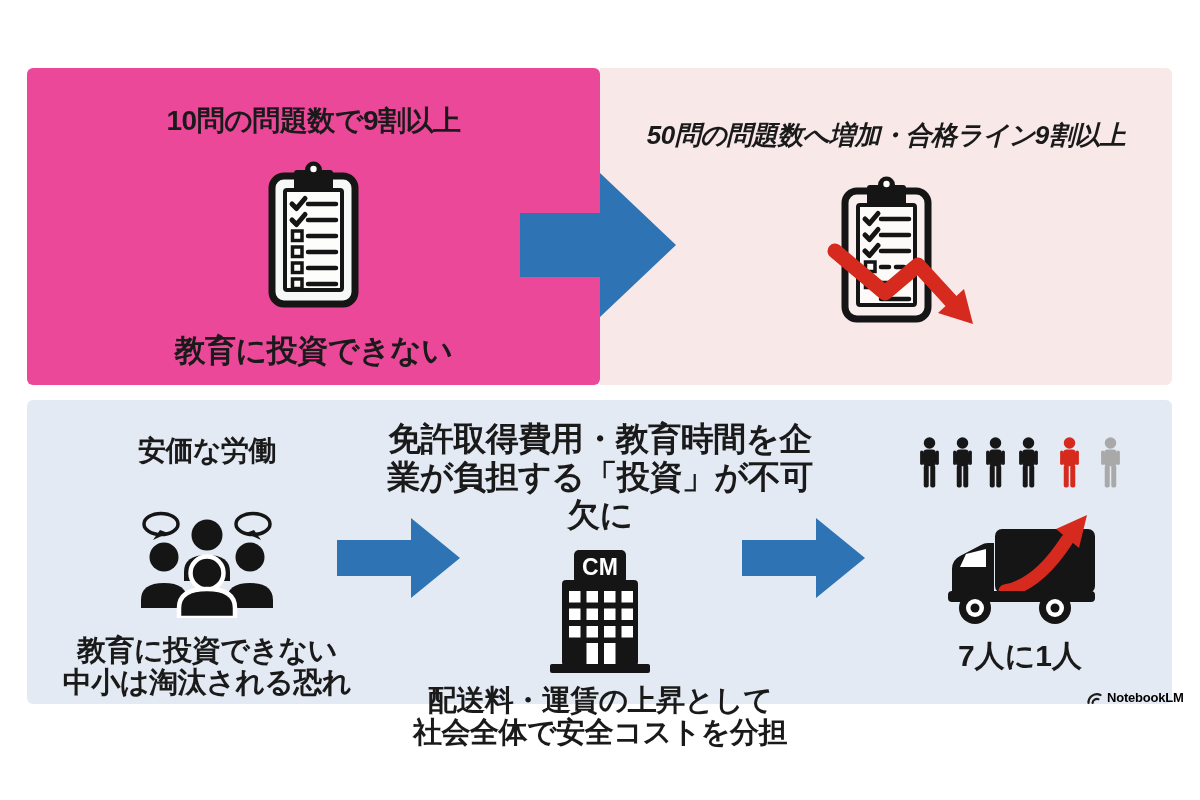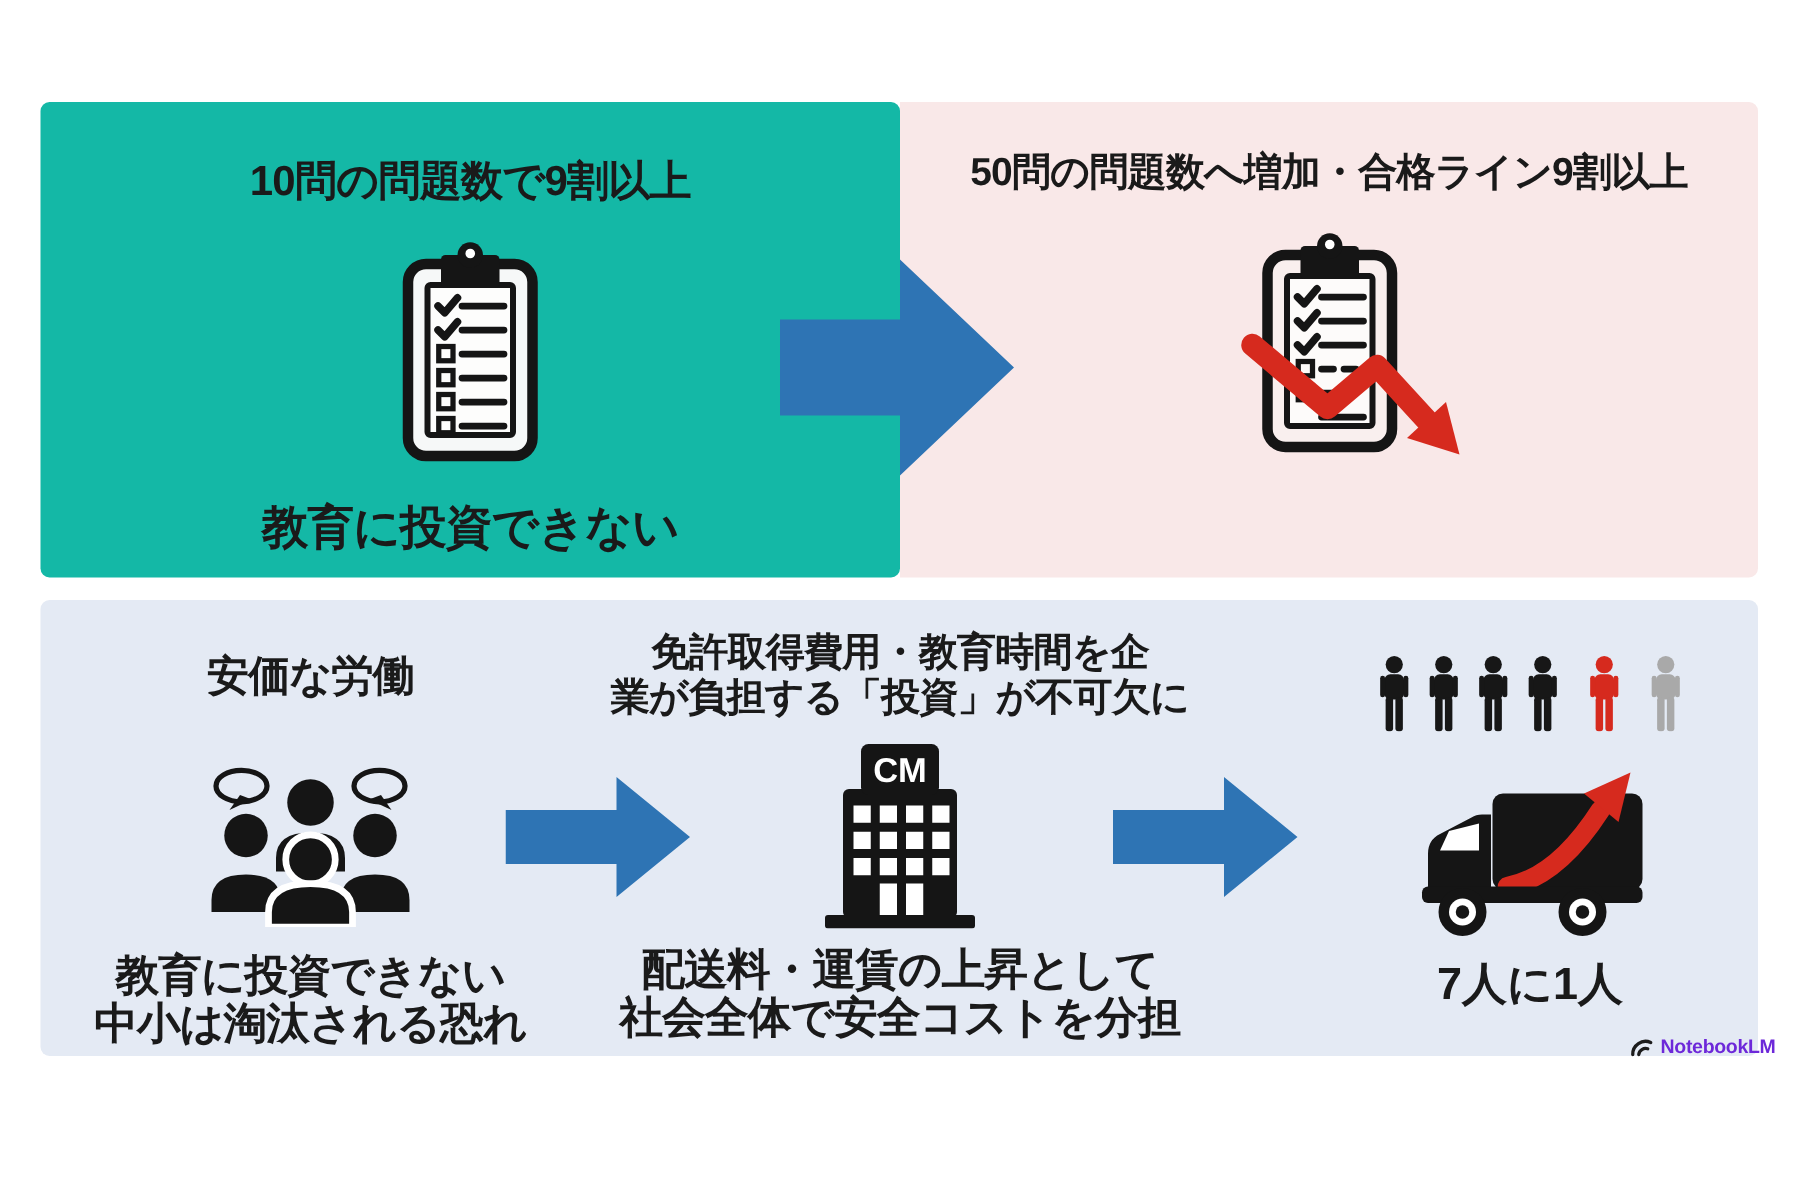--- a/index.html
+++ b/index.html
@@ -12,63 +12,63 @@
   .panel{position:absolute;border-radius:6px;}
   .panel-top-left{left:27px;top:68px;width:573px;height:317px;}
   .panel-top-right{left:600px;top:68px;width:572px;height:317px;border-radius:0 6px 6px 0;}
   .panel-bottom{left:27px;top:400px;width:1145px;height:304px;}
   .flexcol{display:flex;flex-direction:column;align-items:center;}
   .t-title{font-weight:bold;letter-spacing:-0.5px;text-align:center;line-height:1.2;white-space:pre-line;}
   .t-caption{font-weight:bold;letter-spacing:-0.5px;text-align:center;line-height:1.12;white-space:pre-line;}
   .tl-title{margin-top:36px;font-size:28px;}
   .tl-icon{margin-top:22px;}
   .tl-caption{margin-top:22px;font-size:31px;}
-  .tr-title{margin-top:31px;font-size:26px;}
+  .tr-title{margin-top:52px;font-size:26px;font-style:italic;}
   .tr-icon{margin-top:24px;position:relative;width:95px;height:148px;}
   .decline-arrow{position:absolute;left:-26px;top:64px;overflow:visible;}
   .tr-caption{margin-top:22px;font-size:30px;}
   .big-arrow{position:absolute;left:520px;top:170px;width:158px;height:150px;}
   .flow-arrow{position:absolute;width:125px;height:82px;}
   .flow-arrow-1{left:337px;top:517px;}
   .flow-arrow-2{left:742px;top:517px;}
   .bcol{position:absolute;top:0;display:flex;flex-direction:column;align-items:center;}
   .bcol-1{left:0;width:360px;}
   .bcol-2{left:353px;width:440px;}
   .bcol-3{left:828px;width:330px;}
   .b1-title{margin-top:34px;font-size:28px;}
   .b1-icon{margin-top:42px;}
   .b1-caption{margin-top:12px;font-size:29px;}
-  .b2-title{margin-top:20px;font-size:26px;line-height:1.15;}
+  .b2-title{margin-top:20px;font-size:33px;line-height:1.15;}
   .b2-icon{margin-top:16px;}
   .b2-caption{margin-top:7px;font-size:29px;}
   .person-row{margin-top:36px;display:flex;align-items:flex-end;gap:10px;}
   .person-row svg.spaced{margin-left:8px;}
   .b3-icon{margin-top:16px;}
   .b3-caption{margin-top:8px;font-size:30px;letter-spacing:0;}
   .watermark{position:absolute;left:1086px;top:690px;display:flex;align-items:center;gap:4px;}
-  .watermark-label{font-size:13px;font-weight:600;color:#6d28d9;letter-spacing:-0.2px;}
+  .watermark-label{font-size:13px;font-weight:600;color:#000000;letter-spacing:-0.2px;}
   .defs-hidden{position:absolute;width:0;height:0;overflow:hidden;}
 </style>
 </head>
 <body>
 
 <svg class="defs-hidden" aria-hidden="true">
   <symbol id="person-icon-shape" viewBox="0 0 24 53">
     <circle cx="12" cy="6.2" r="6"></circle>
     <rect x="5.2" y="13" width="13.6" height="17.5" rx="4"></rect>
     <rect x="2.2" y="14" width="3.4" height="15" rx="1.7"></rect>
     <rect x="18.4" y="14" width="3.4" height="15" rx="1.7"></rect>
     <rect x="6" y="29" width="5.2" height="23.5" rx="2"></rect>
     <rect x="12.8" y="29" width="5.2" height="23.5" rx="2"></rect>
   </symbol>
 </svg>
 
 <div class="page">
 
-  <section class="panel panel-top-left flexcol" style="background-color: #14b8a6;">
+  <section class="panel panel-top-left flexcol" style="background-color: #ec4899;">
     <div class="t-title tl-title">10問の問題数で9割以上</div>
     <div class="tl-icon">
       <svg width="95" height="148" viewBox="0 0 95 148">
         <rect x="6" y="16" width="83" height="128" rx="12" fill="#f6f8f8" stroke="#151515" stroke-width="7"></rect>
         <rect x="19" y="30" width="57" height="100" rx="2" fill="#fdfdfc" stroke="#151515" stroke-width="4"></rect>
         <rect x="28" y="10" width="39" height="22" rx="3" fill="#151515"></rect>
         <circle cx="47.5" cy="10" r="8.5" fill="#151515"></circle>
         <circle cx="47.5" cy="9" r="3.2" fill="#ffffff"></circle>
         <g stroke="#151515" stroke-width="4.5" stroke-linecap="round" fill="none">
           <line x1="42" y1="44" x2="70" y2="44"></line>

